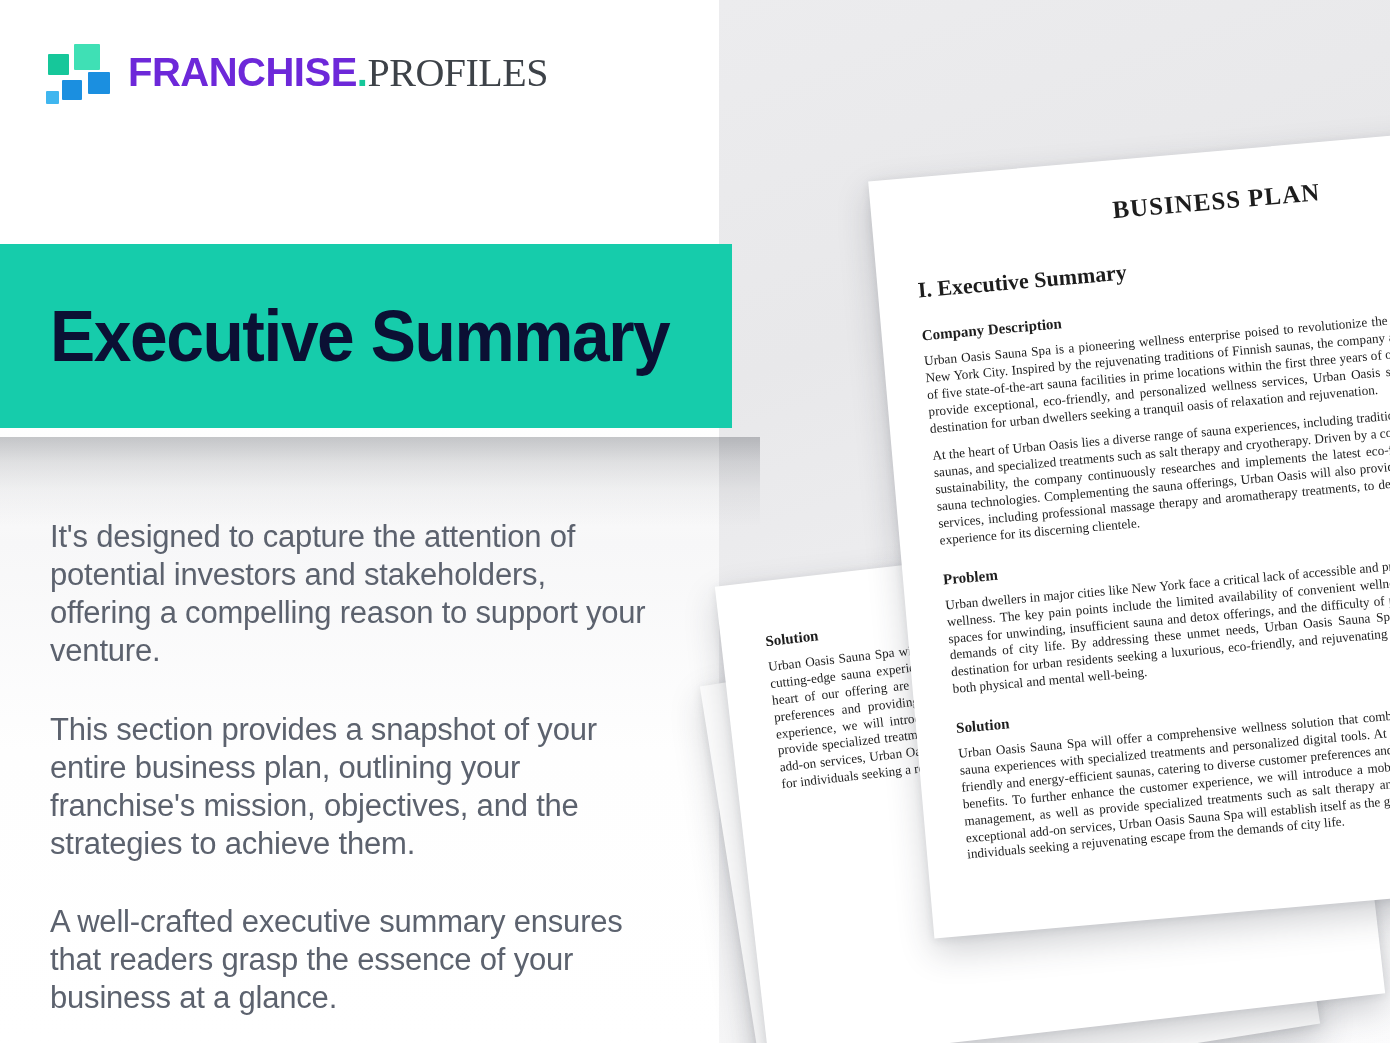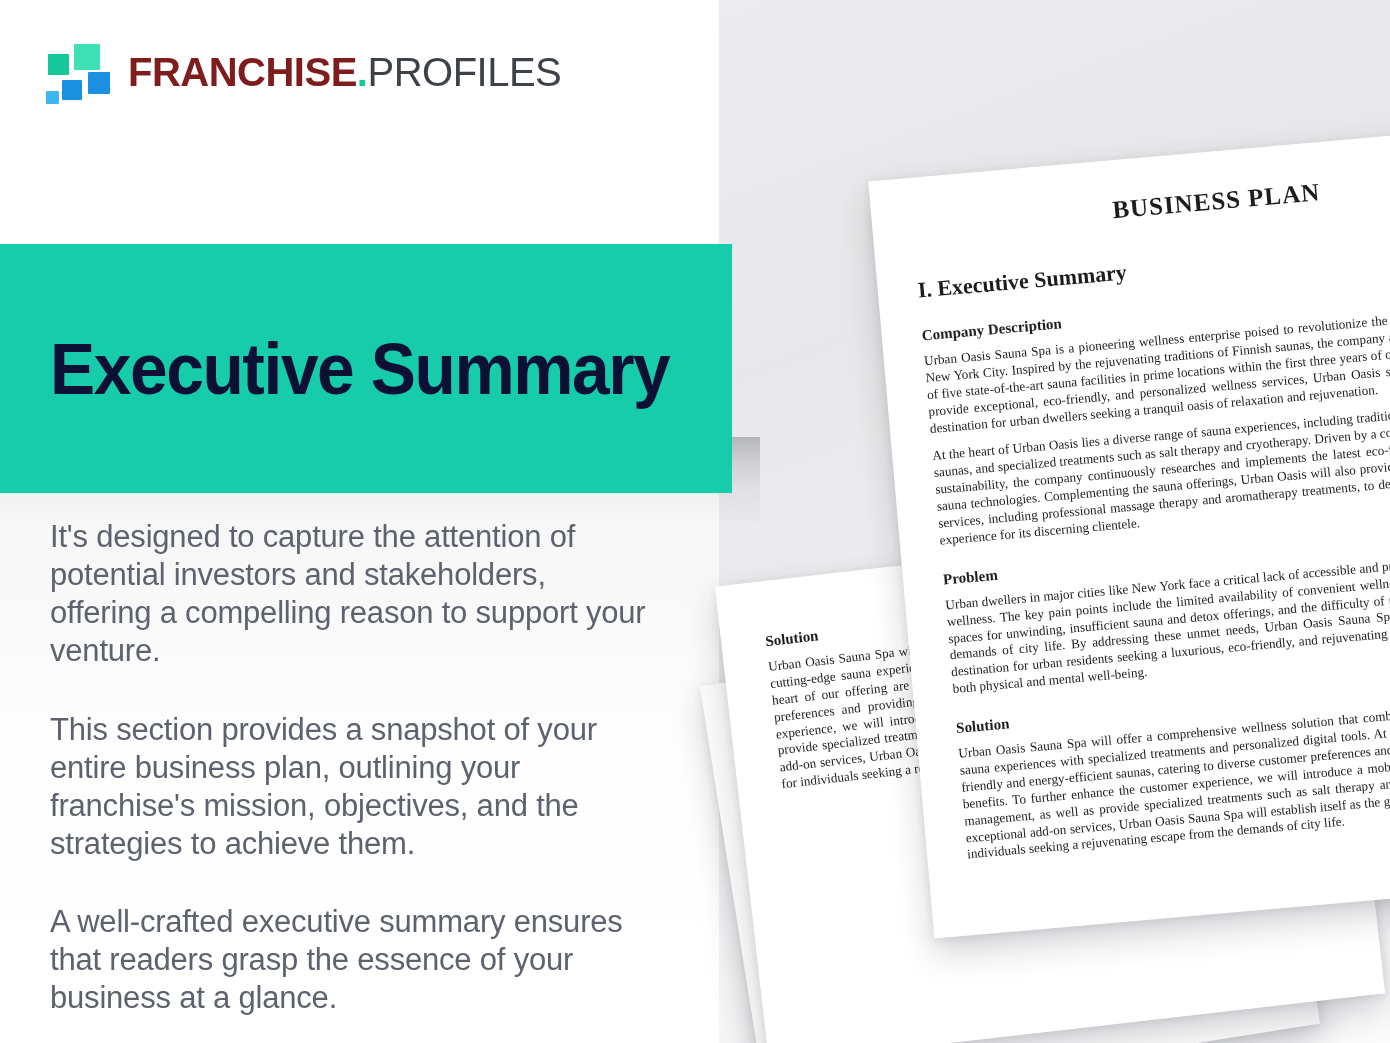--- a/index.html
+++ b/index.html
@@ -71,39 +71,39 @@
   .sq-c { left: 16px; top: 36px; width: 20px; height: 20px; background: #1b8fe0; }
   .sq-d { left: 42px; top: 28px; width: 22px; height: 22px; background: #1b8fe0; }
   .sq-e { left: 0px;  top: 47px; width: 13px; height: 13px; background: #3fb6ef; }
 
   .logo-text {
     font-size: 40px;
     letter-spacing: -0.5px;
     white-space: nowrap;
     line-height: 1;
   }
-  .logo-text .t-bold { font-weight: 700; color: #7f1d1d; }
+  .logo-text .t-bold { font-weight: 700; color: #6d28d9; }
   .logo-text .t-dot  { font-weight: 700; color: #16c79a; }
-  .logo-text .t-thin { font-weight: 300; color: #3d4248; }
+  .logo-text .t-thin { font-weight: 300; color: #3d4248; font-family: Liberation Serif, serif; }
 
   
   .banner-shadow {
     position: absolute;
     left: 0; top: 437px;
     width: 760px; height: 90px;
     background: linear-gradient(180deg,
         rgba(30,35,45,0.26) 0%,
         rgba(30,35,45,0.13) 28%,
         rgba(30,35,45,0.05) 58%,
         rgba(30,35,45,0.0) 100%);
   }
   .banner {
     position: absolute;
     left: 0; top: 244px;
-    width: 732px; height: 249px;
+    width: 732px; height: 184px;
     background: #16ccab;
     display: flex;
     align-items: center;
   }
   .banner-title {
     margin-left: 50px;
     color: #0b1034;
     font-size: 72px;
     font-weight: 700;
     letter-spacing: -1.5px;

